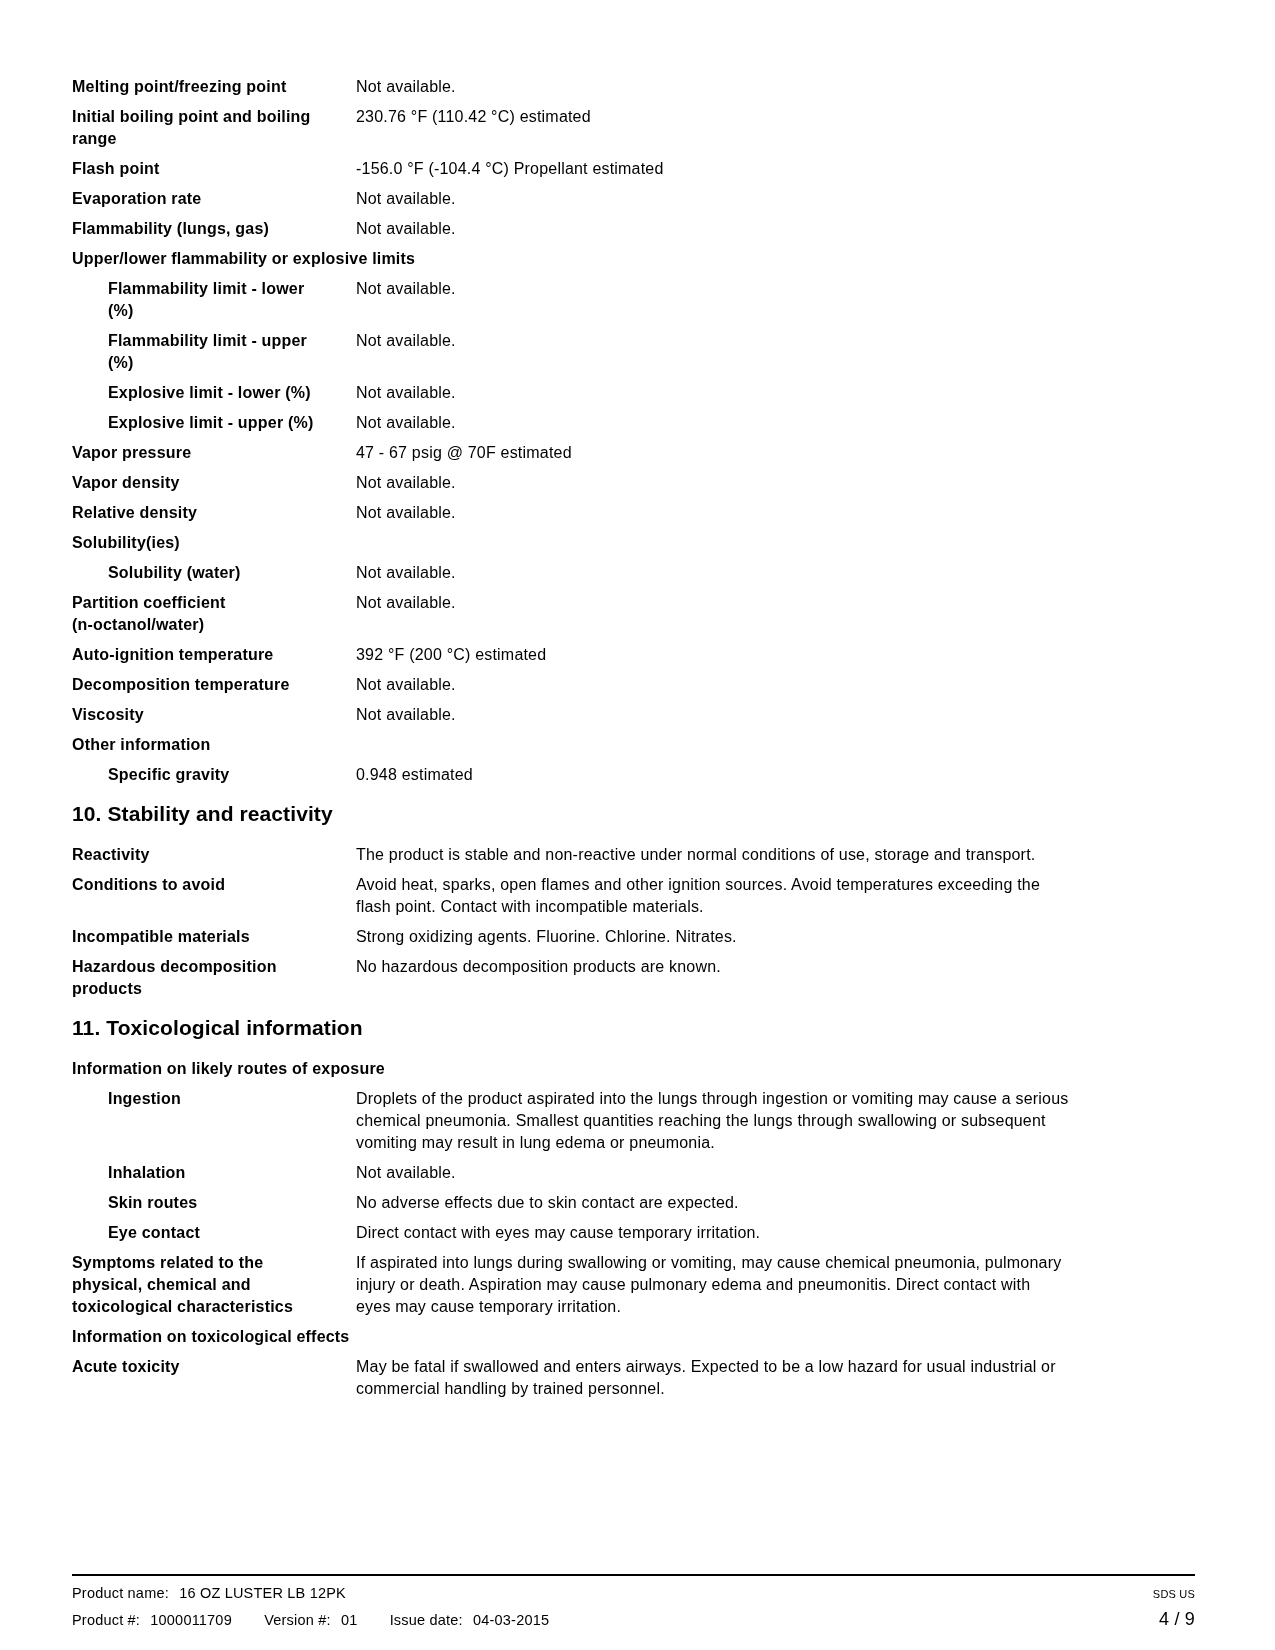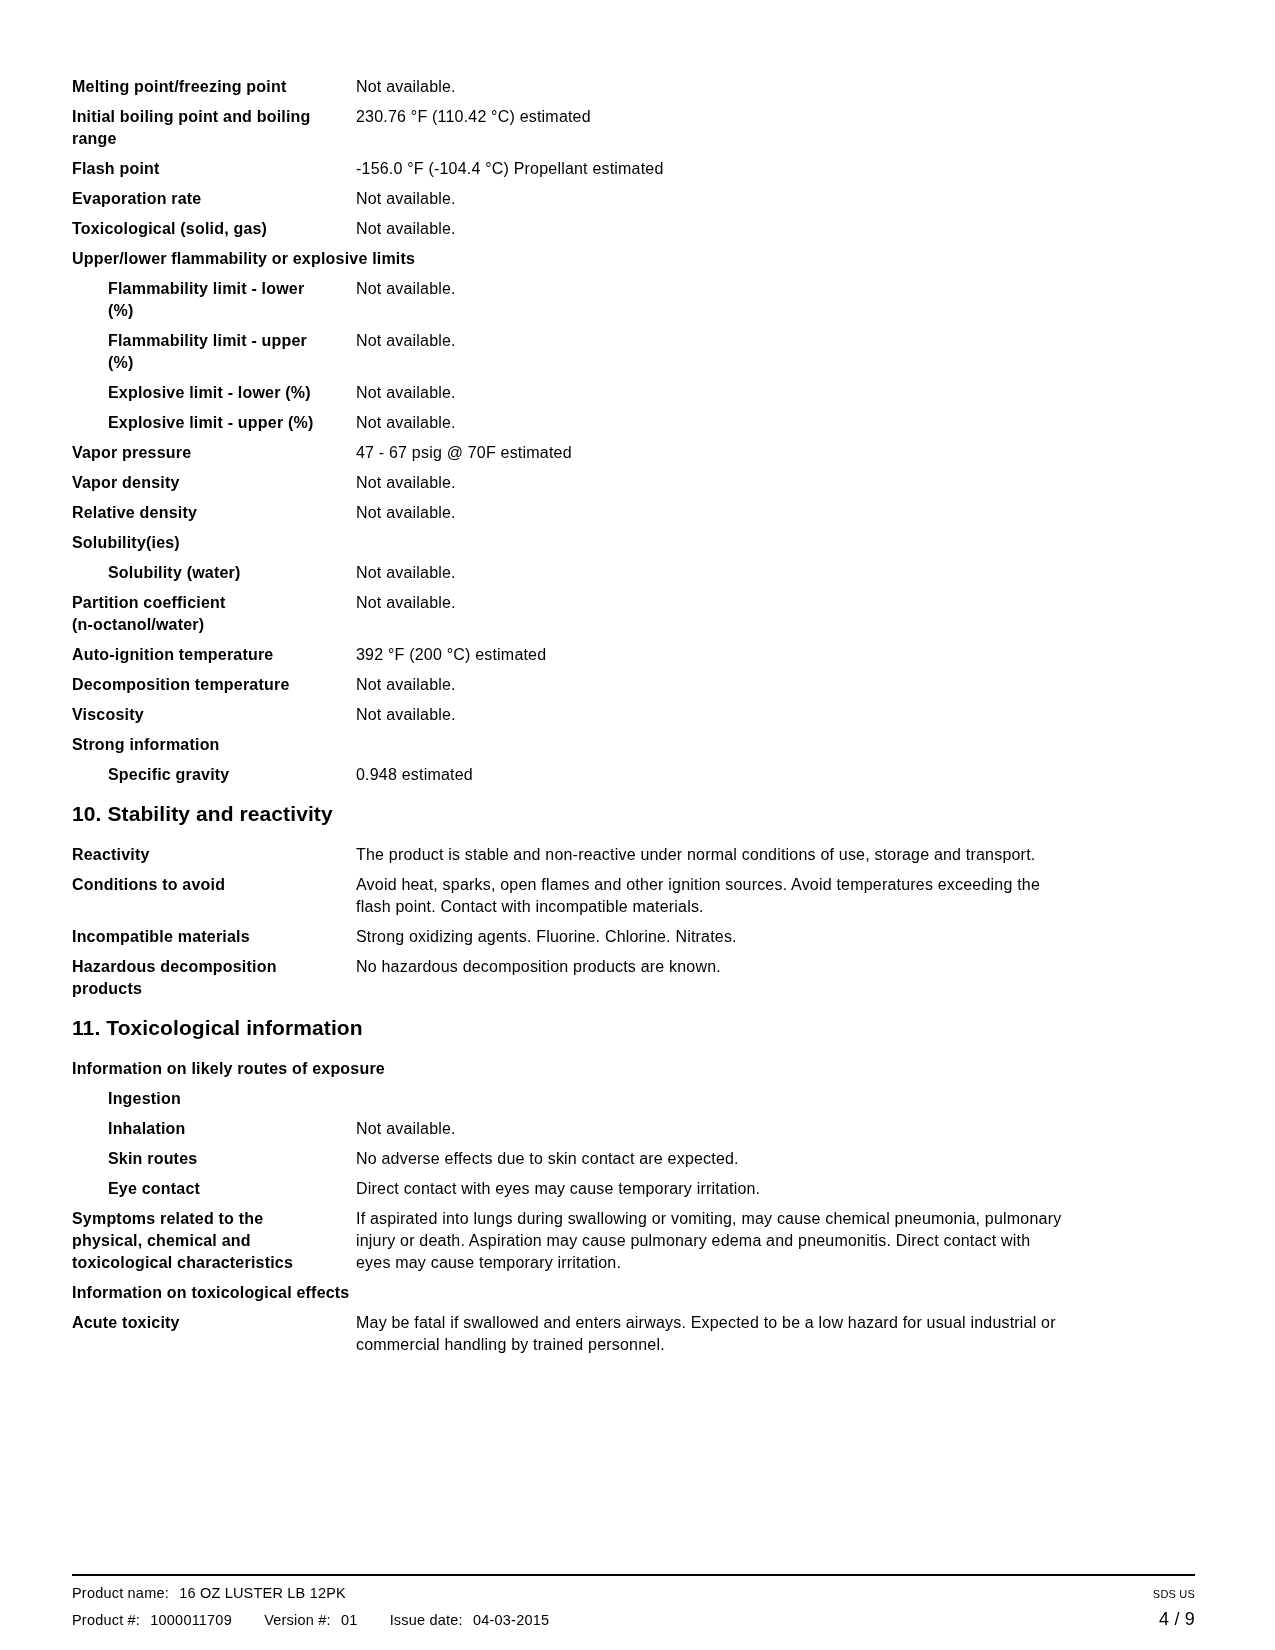--- a/index.html
+++ b/index.html
@@ -79,21 +79,21 @@
       </div>
       <div class="row">
         <div class="label">Flash point</div>
         <div class="value">-156.0 °F (-104.4 °C) Propellant estimated</div>
       </div>
       <div class="row">
         <div class="label">Evaporation rate</div>
         <div class="value">Not available.</div>
       </div>
       <div class="row">
-        <div class="label">Toxicological (solid, gas)</div>
+        <div class="label">Flammability (lungs, gas)</div>
         <div class="value">Not available.</div>
       </div>
       <div class="row group">
         <div class="label">Upper/lower flammability or explosive limits</div>
       </div>
       <div class="row indent-1">
         <div class="label">Flammability limit - lower
 (%)</div>
         <div class="value">Not available.</div>
       </div>
@@ -140,21 +140,21 @@
       </div>
       <div class="row">
         <div class="label">Decomposition temperature</div>
         <div class="value">Not available.</div>
       </div>
       <div class="row">
         <div class="label">Viscosity</div>
         <div class="value">Not available.</div>
       </div>
       <div class="row group">
-        <div class="label">Strong information</div>
+        <div class="label">Other information</div>
       </div>
       <div class="row indent-1">
         <div class="label">Specific gravity</div>
         <div class="value">0.948 estimated</div>
       </div>
       <div class="section-heading">10. Stability and reactivity</div>
       <div class="row">
         <div class="label">Reactivity</div>
         <div class="value">The product is stable and non-reactive under normal conditions of use, storage and transport.</div>
       </div>
@@ -171,20 +171,23 @@
         <div class="label">Hazardous decomposition
 products</div>
         <div class="value">No hazardous decomposition products are known.</div>
       </div>
       <div class="section-heading">11. Toxicological information</div>
       <div class="row group">
         <div class="label">Information on likely routes of exposure</div>
       </div>
       <div class="row indent-1">
         <div class="label">Ingestion</div>
+        <div class="value">Droplets of the product aspirated into the lungs through ingestion or vomiting may cause a serious
+chemical pneumonia. Smallest quantities reaching the lungs through swallowing or subsequent
+vomiting may result in lung edema or pneumonia.</div>
       </div>
       <div class="row indent-1">
         <div class="label">Inhalation</div>
         <div class="value">Not available.</div>
       </div>
       <div class="row indent-1">
         <div class="label">Skin routes</div>
         <div class="value">No adverse effects due to skin contact are expected.</div>
       </div>
       <div class="row indent-1">

